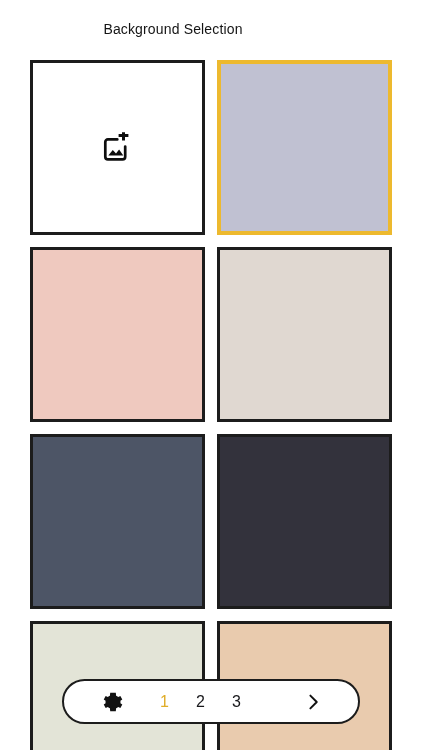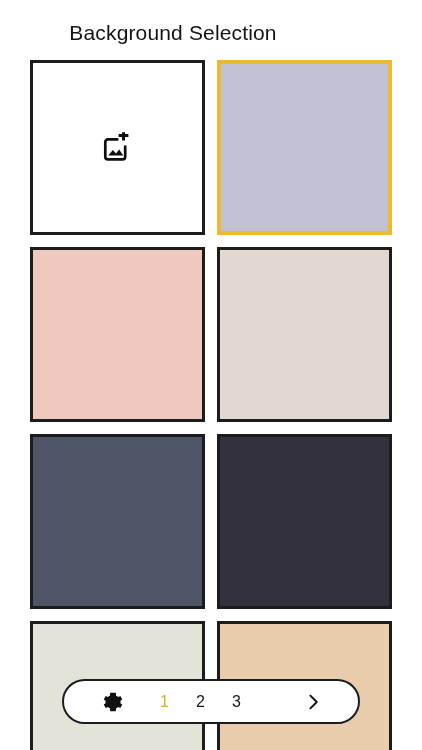--- a/index.html
+++ b/index.html
@@ -24,21 +24,21 @@
     overflow: hidden;
   }
 
   
   .page-title {
     position: absolute;
     top: 21px;
     left: 0;
     width: 346px;
     text-align: center;
-    font-size: 21px;
+    font-size: 14px;
     letter-spacing: 0.15px;
     color: #141414;
     font-weight: 400;
   }
 
   
   .tile-grid {
     position: absolute;
     top: 60px;
     left: 30px;

